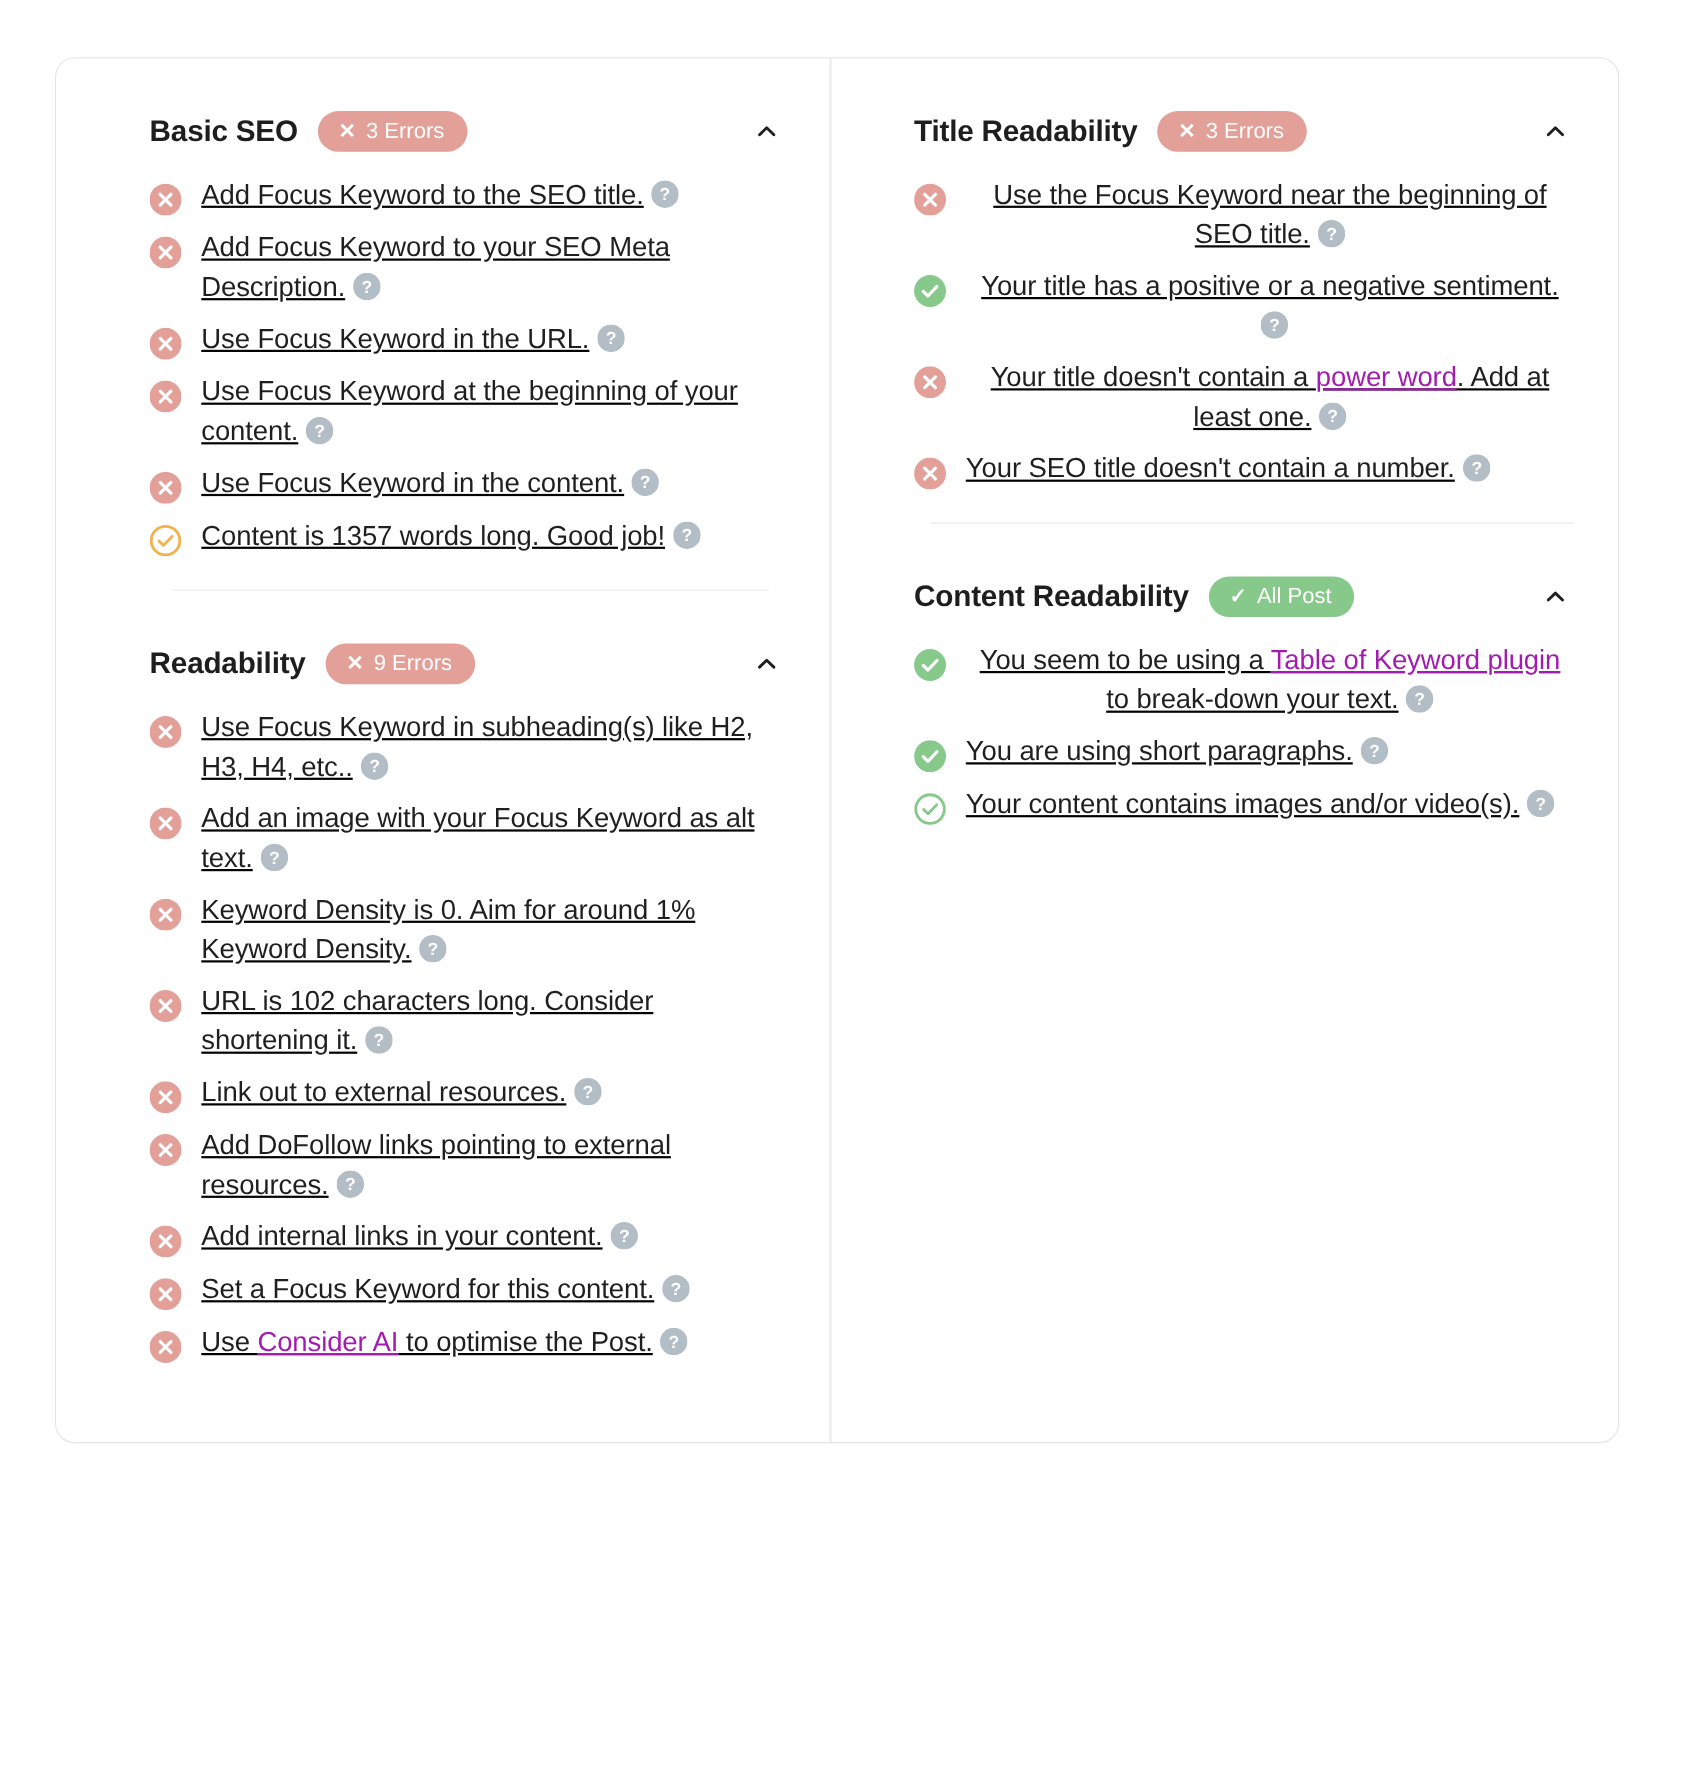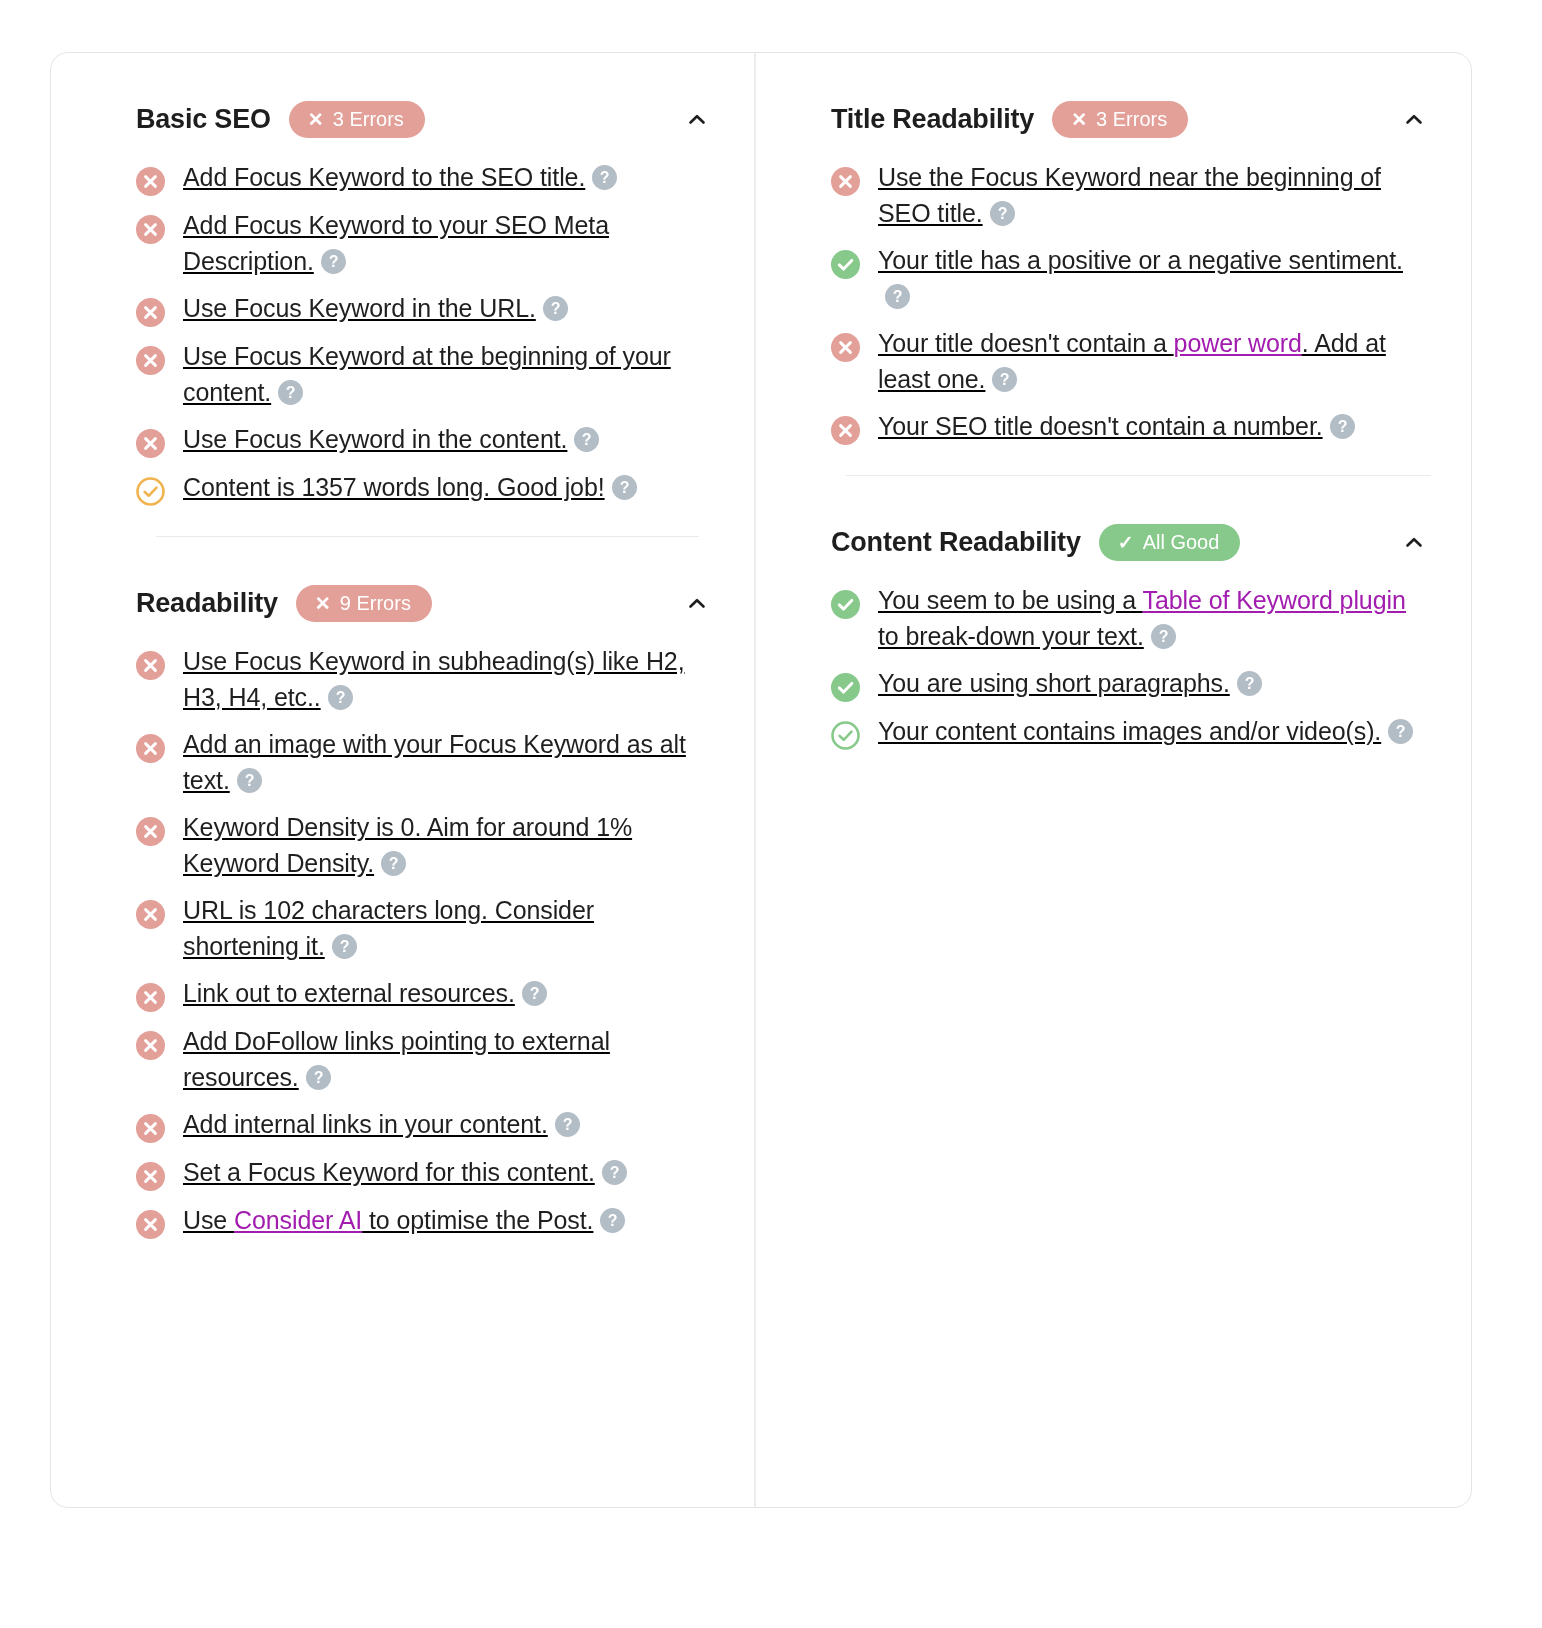--- a/index.html
+++ b/index.html
@@ -13,21 +13,21 @@
     width: 1542px;
     height: 1628px;
     overflow: hidden;
   }
 
   .seo-card {
     position: absolute;
     left: 50px;
     top: 52px;
     width: 1422px;
-    height: 1456px;
+    height: 1260px;
     background: #ffffff;
     border: 1px solid #e2e4e7;
     border-radius: 18px;
     display: flex;
     flex-direction: row;
   }
 
   .column {
     position: relative;
     padding: 0;
@@ -38,20 +38,21 @@
   }
   .column-right {
     width: 715px;
   }
 
   .section {
     padding: 0 40px 0 85px;
   }
   .column-right .section {
     padding: 0 40px 0 75px;
+    text-align: center;
   }
 
   .section-divider {
     height: 1px;
     background: #e8eaec;
     margin: 30px 55px 0 105px;
   }
   .column-right .section-divider {
     margin: 30px 40px 0 90px;
   }
@@ -377,21 +378,21 @@
                 </svg></span></span>
           </li>
         </ul>
       </div>
       <div class="section-divider"></div>
       <div class="section">
         <div class="section-header">
           <span class="section-title">Content Readability</span>
           <span class="badge badge-good">
             <span class="badge-glyph">✓</span>
-            <span>All Good</span>
+            <span>All Post</span>
           </span>
           <span class="chevron">
             <svg viewBox="0 0 24 24" width="24" height="24">
               <path d="M5.5 14.5 L12 8.2 L18.5 14.5" fill="none" stroke="#1f1f1f" stroke-width="2.6" stroke-linecap="round" stroke-linejoin="round"></path>
             </svg>
           </span>
         </div>
         <ul class="check-list">
           <li class="check-item">
             <span class="status-icon"><svg viewBox="0 0 29 29" width="29" height="29">

